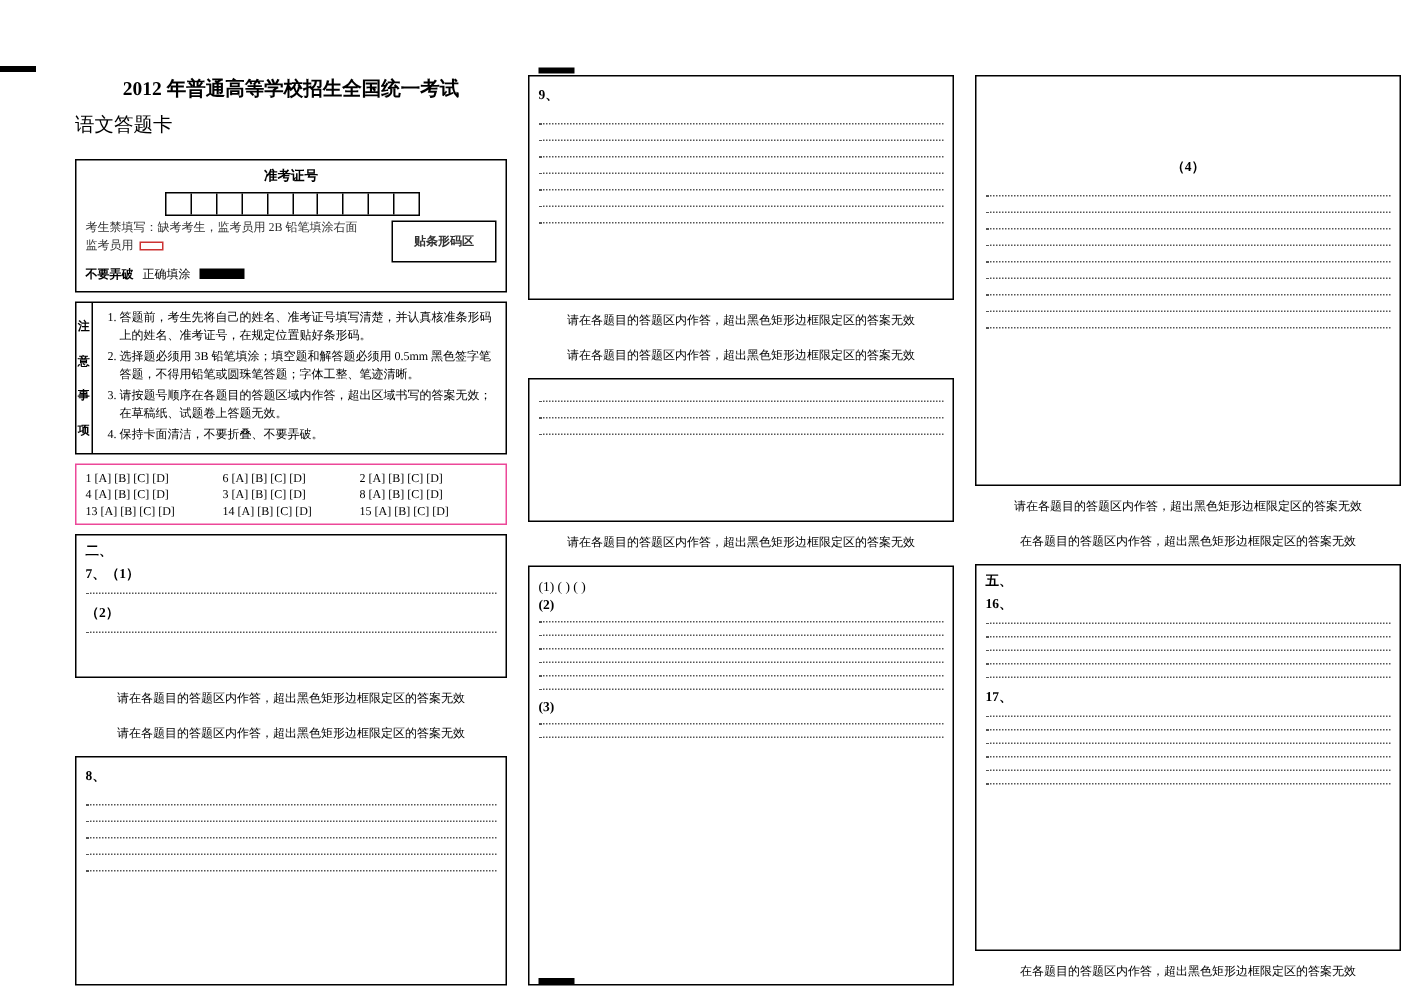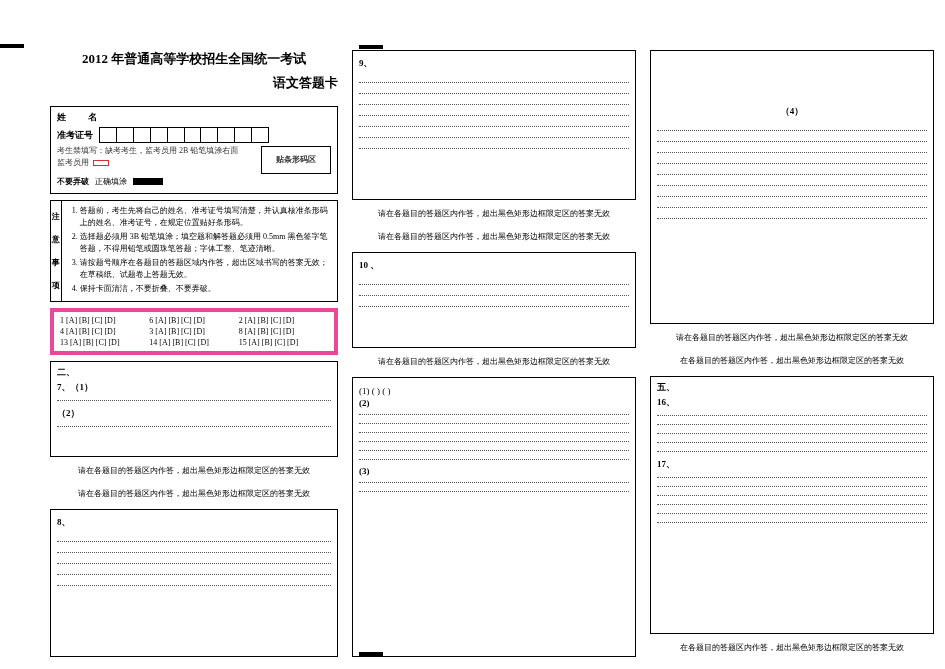--- a/index.html
+++ b/index.html
@@ -19,48 +19,48 @@
   .col  { flex: 0 0 288px; display: flex; flex-direction: column; gap: 6px; }
   .col2 { flex: 0 0 284px; }
   .col3 { flex: 0 0 284px; }
   .notice{ font-size: 8px; text-align: center; padding: 2px 0 4px; }
   .dashline { border: none; border-top: 1px dotted #555; margin: 4px 0; height:0; }
   .dashblock { flex:1; }
   .dashblock .dashline { margin: 10px 0; }
 
   
   .title1 { font-size: 13px; font-weight: 700; text-align: center; }
-  .title2 { font-size: 13px; font-weight: 700; text-align: right; margin: 6px 0 8px; }
+  .title2 { font-size: 13px; font-weight: 400; text-align: left; margin: 6px 0 8px; }
 
   
   .info { border:1px solid #000; padding:4px 6px 6px; font-size:9px; }
   .info .row { display:flex; align-items:center; margin-bottom:3px; }
   .info .lblname { font-weight:700; letter-spacing:10px; }
-  .info .exnum { display:flex; align-items:center; gap:4px; }
+  .info .exnum { display:flex; align-items:center; gap:4px;flex-direction:column; }
   .info .exnum .lbl { font-weight:700; }
   .boxes10 { display:flex; border:1px solid #000; height:16px; width:170px; margin-left:2px; }
   .boxes10 span { flex:1; border-right:1px solid #000; }
   .boxes10 span:last-child{ border-right:none; }
   .info .hint { font-size:8px; color:#333; margin-top:2px; line-height:1.35; display:flex; }
   .info .hint .left { flex:1; padding-right:4px; }
   .barcode { border:1px solid #000; width:70px; height:28px; display:flex; align-items:center; justify-content:center; font-size:8px; font-weight:700; }
   .fillrow { display:flex; align-items:center; gap:6px; margin-top:2px; font-size:8px; }
   .filllbl { font-weight:700; }
   .swatch-bad  { display:inline-block; width:30px; height:7px; background:#000; }
   .markrow { display:flex; align-items:center; gap:4px; font-size:8px; margin-top:1px;}
   .mark-open { display:inline-block; width:16px; height:6px; border:1px solid #c33; }
 
   
   .attn { border:1px solid #000; display:flex; font-size:8px; line-height:1.5; }
   .attn .side { width:18px; border-right:1px solid #000; display:flex; flex-direction:column; align-items:center; justify-content:space-around; font-weight:700; padding:4px 0; }
   .attn ol { padding:4px 4px 4px 18px; }
   .attn li { margin-bottom:2px; }
 
   
-  .mcq { border:4px solid #ec4899; padding:4px 6px; font-size:8px; display:grid; grid-template-columns:repeat(3,1fr); row-gap:2px; }
+  .mcq { border:1px solid #ec4899; padding:4px 6px; font-size:8px; display:grid; grid-template-columns:repeat(3,1fr); row-gap:2px; }
   .mcq div { white-space:nowrap; }
 
   
   .frq { border:1px solid #000; padding:4px 6px; font-size:9px; display:flex; flex-direction:column; }
   .frq .sec { font-weight:700; }
   .frq .qnum { font-weight:700; margin:2px 0; }
 
   .tall { flex:1; }
 
   
@@ -79,23 +79,20 @@
 <div class="page">
 
   <div class="col">
 
     <div>
       <div class="title1">2012 年普通高等学校招生全国统一考试</div>
       <div class="title2">语文答题卡</div>
     </div>
 
     <div class="info">
-      <div class="row">
-        <span class="lblname">姓    名</span>
-      </div>
       <div class="row exnum">
         <span class="lbl">准考证号</span>
         <div class="boxes10">
           <span></span>
             <span></span>
             <span></span>
             <span></span>
             <span></span>
           <span></span>
             <span></span>
@@ -184,21 +181,20 @@
           <hr class="dashline">
           <hr class="dashline">
           <hr class="dashline">
           <hr class="dashline">
       </div>
     </div>
     <div class="notice">请在各题目的答题区内作答，超出黑色矩形边框限定区的答案无效</div>
 
     <div class="notice">请在各题目的答题区内作答，超出黑色矩形边框限定区的答案无效</div>
     <div class="frq" style="height:96px">
-      <span class="qnum">10 、</span>
       <div class="dashblock">
         <hr class="dashline">
           <hr class="dashline">
           <hr class="dashline">
       </div>
     </div>
     <div class="notice">请在各题目的答题区内作答，超出黑色矩形边框限定区的答案无效</div>
 
     <div class="frq opt tall">
       <div style="margin-top:4px">(1) (            ) (            )</div>

